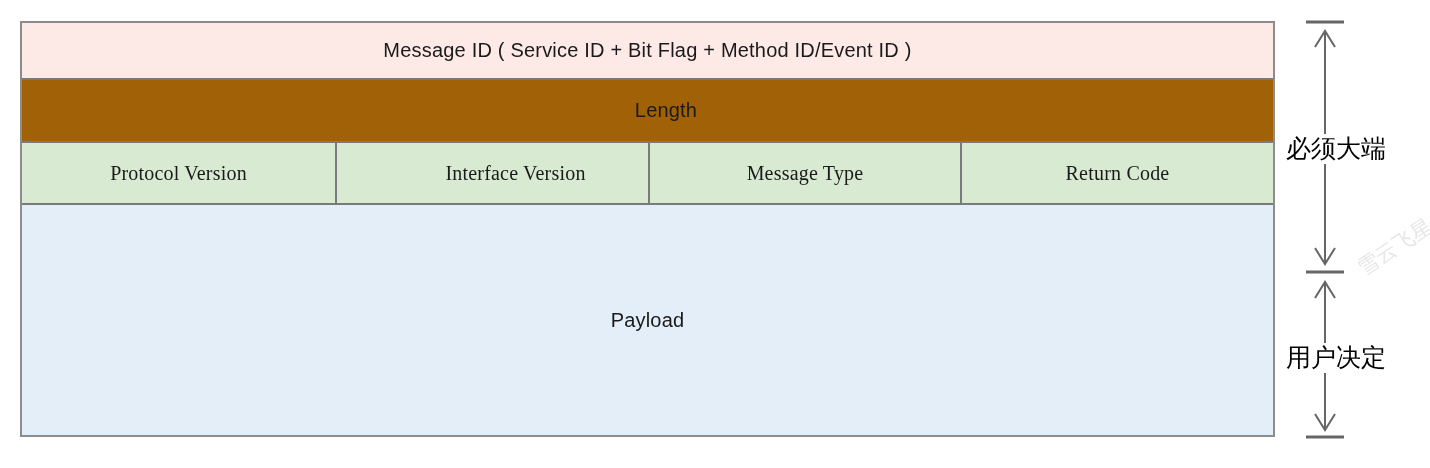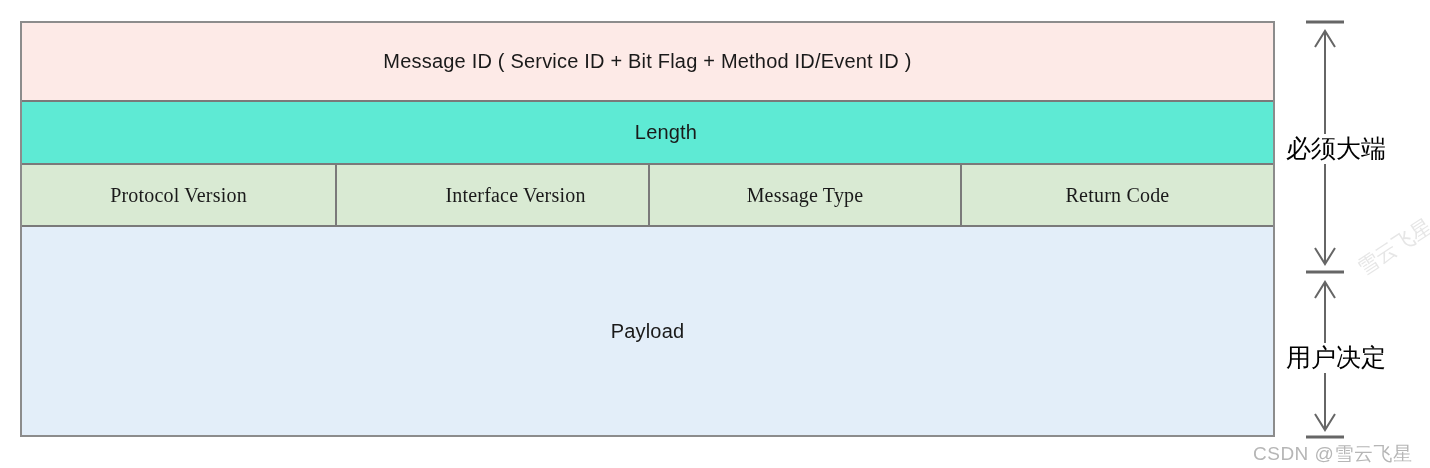--- a/index.html
+++ b/index.html
@@ -38,22 +38,22 @@
 
   .row {
     box-sizing: border-box;
     display: flex;
     flex-direction: row;
     border-bottom: 2px solid #7a7a7a;
     position: relative;
   }
   .row:last-child { border-bottom: none; }
 
-  .row-msgid   { height: 79px;  background: #fdeae7; }
-  .row-length  { height: 63px;  background: #5eead4; padding-left: 37px; }
+  .row-msgid   { height: 57px;  background: #fdeae7; }
+  .row-length  { height: 63px;  background: #a16207; padding-left: 37px; }
   .row-reqid   { height: 63px;  background: #d9ead3; }
   .row-fields  { height: 62px;  background: #d9ead3; font-family: Liberation Serif, serif; }
   .row-payload { flex: 1 1 auto; background: #e3eef9; }
 
   .cell {
     box-sizing: border-box;
     display: flex;
     align-items: center;
     justify-content: center;
     font-size: 20px;
@@ -166,15 +166,14 @@
       <line x1="16" y1="437" x2="54" y2="437" stroke="#666666" stroke-width="3"></line>
     </svg>
   </div>
 
   <div class="annot-label annot-label-top">必须大端</div>
 
   <div class="annot-label annot-label-bottom">用户决定</div>
 
   <div class="watermark-diag">雪云飞星</div>
 
-  <div class="watermark-footer">CSDN @雪云飞星</div>
 
 </div>
 
 </body></html>

